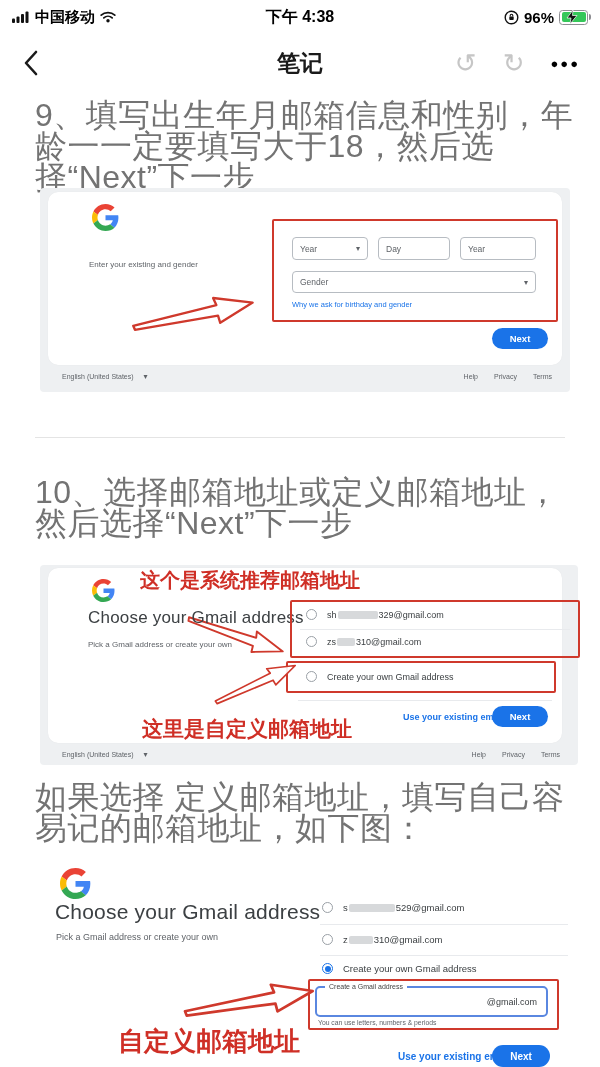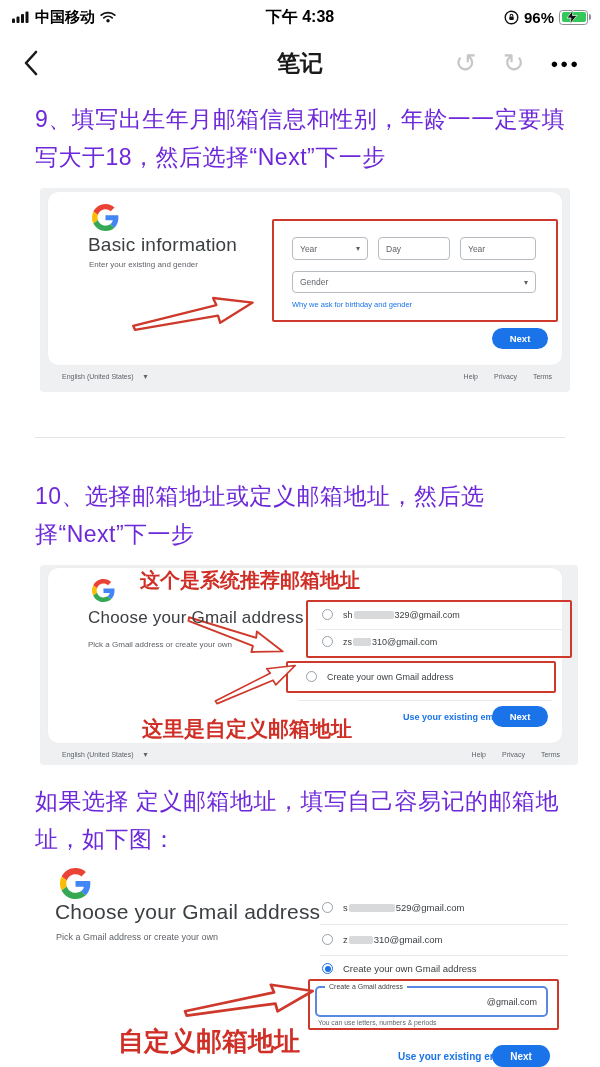--- a/index.html
+++ b/index.html
@@ -17,22 +17,22 @@
   .battery .nub{position:absolute;right:-4px;top:3.5px;width:2.5px;height:6px;background:#8e8e93;border-radius:0 2px 2px 0;}
   .battery svg{position:absolute;left:6px;top:-0.5px;}
   
   .nav-bar{position:absolute;top:38px;left:0;width:600px;height:50px;display:flex;align-items:center;}
   .nav-title{position:absolute;left:0;right:0;text-align:center;font-size:23px;font-weight:700;color:#1a1a1a;}
   .nav-back{position:absolute;left:22px;top:10px;cursor:pointer;}
   .nav-right{position:absolute;right:20px;top:0;height:50px;display:flex;align-items:center;gap:26px;}
   .hist-icon{font-size:26px;color:#c6c6c6;line-height:1;}
   .more-btn{font-size:13px;font-weight:700;color:#000;letter-spacing:2px;}
   
-  .para{position:absolute;left:35px;width:540px;font-size:23px;line-height:38px;
-        letter-spacing:0.5px;color:#6d28d9;}
+  .para{position:absolute;left:35px;width:540px;font-size:32px;line-height:31px;
+        letter-spacing:0.5px;color:#737373;}
   .divider{position:absolute;left:35px;width:530px;height:1px;background:#e4e4e4;}
   
   .shot{position:absolute;background:#eef0f2;border-radius:4px;}
   .card{position:absolute;background:#fff;border-radius:10px;box-shadow:0 0 1px rgba(0,0,0,.08);}
   .glogo{position:absolute;}
   .gheading{position:absolute;color:#3c4043;letter-spacing:0.2px;}
   .gsub{position:absolute;color:#5f6368;}
   .redbox{position:absolute;border:2px solid #cf392c;border-radius:2px;}
   .redtext{position:absolute;color:#cf2f26;font-weight:700;}
   .gfield{position:absolute;border:1px solid #b7bcc2;border-radius:4px;display:flex;
@@ -115,21 +115,20 @@
   <div class="para" style="top:100px;">9、填写出生年月邮箱信息和性别，年龄一一定要填写大于18，然后选择“Next”下一步</div>
 
   <div class="shot" style="left:40px;top:188px;width:530px;height:204px;">
     <div class="card" style="left:8px;top:4px;width:514px;height:173px;"></div>
     <svg class="glogo" style="left:52px;top:16px;" width="27" height="27" viewBox="0 0 48 48">
       <path fill="#EA4335" d="M24 9.5c3.54 0 6.71 1.22 9.21 3.6l6.85-6.85C35.9 2.38 30.47 0 24 0 14.62 0 6.51 5.38 2.56 13.22l7.98 6.19C12.43 13.72 17.74 9.5 24 9.5z"></path>
       <path fill="#4285F4" d="M46.98 24.55c0-1.57-.15-3.09-.38-4.55H24v9.02h12.94c-.58 2.96-2.26 5.48-4.78 7.18l7.73 6c4.51-4.18 7.09-10.36 7.09-17.65z"></path>
       <path fill="#FBBC05" d="M10.53 28.59c-.48-1.45-.76-2.99-.76-4.59s.27-3.14.76-4.59l-7.98-6.19C.92 16.46 0 20.12 0 24c0 3.88.92 7.54 2.56 10.78l7.97-6.19z"></path>
       <path fill="#34A853" d="M24 48c6.48 0 11.93-2.13 15.89-5.81l-7.73-6c-2.15 1.45-4.92 2.3-8.16 2.3-6.26 0-11.57-4.22-13.47-9.91l-7.98 6.19C6.51 42.62 14.62 48 24 48z"></path>
     </svg>
-    <div class="gheading" style="left:48px;top:46px;font-size:19px;">Basic information</div>
     <div class="gsub" style="left:49px;top:72px;font-size:8px;">Enter your existing and gender</div>
 
     <div class="redbox" style="left:232px;top:31px;width:282px;height:99px;"></div>
     <div class="gfield" style="left:252px;top:49px;width:76px;height:23px;">
       <span>Year</span>
       <span class="caret">▾</span>
     </div>
     <div class="gfield" style="left:338px;top:49px;width:72px;height:23px;">
       <span>Day</span>
     </div>
@@ -171,21 +170,21 @@
       <path fill="#FBBC05" d="M10.53 28.59c-.48-1.45-.76-2.99-.76-4.59s.27-3.14.76-4.59l-7.98-6.19C.92 16.46 0 20.12 0 24c0 3.88.92 7.54 2.56 10.78l7.97-6.19z"></path>
       <path fill="#34A853" d="M24 48c6.48 0 11.93-2.13 15.89-5.81l-7.73-6c-2.15 1.45-4.92 2.3-8.16 2.3-6.26 0-11.57-4.22-13.47-9.91l-7.98 6.19C6.51 42.62 14.62 48 24 48z"></path>
     </svg>
     <div class="redtext" style="left:100px;top:2px;font-size:20px;">这个是系统推荐邮箱地址</div>
     <svg class="arrow" style="left:148px;top:36px;transform:rotate(22deg);transform-origin:left center;" width="105" height="28" viewBox="0 0 120 30">
       <polygon points="2,17 82,10 80,3 116,13 83,27 82,20 3,21" fill="#ffffff" fill-opacity="0.92" stroke="#cf392c" stroke-width="2.2" stroke-linejoin="round"></polygon>
     </svg>
     <div class="gheading" style="left:48px;top:43px;font-size:17px;">Choose your Gmail address</div>
     <div class="gsub" style="left:48px;top:75px;font-size:8px;">Pick a Gmail address or create your own</div>
 
-    <div class="redbox" style="left:266px;top:35px;width:262px;height:54px;">
+    <div class="redbox" style="left:250px;top:35px;width:262px;height:54px;padding-left:24px;">
       <div class="opt-row" style="position:absolute;left:14px;top:7px;">
         <span class="radio"></span>
         <span><span>sh</span><span class="blur w40"></span><span>329@gmail.com</span></span>
       </div>
       <div class="rowline" style="left:8px;right:8px;top:27px;"></div>
       <div class="opt-row" style="position:absolute;left:14px;top:34px;">
         <span class="radio"></span>
         <span><span>zs</span><span class="blur w18"></span><span>310@gmail.com</span></span>
       </div>
     </div>

